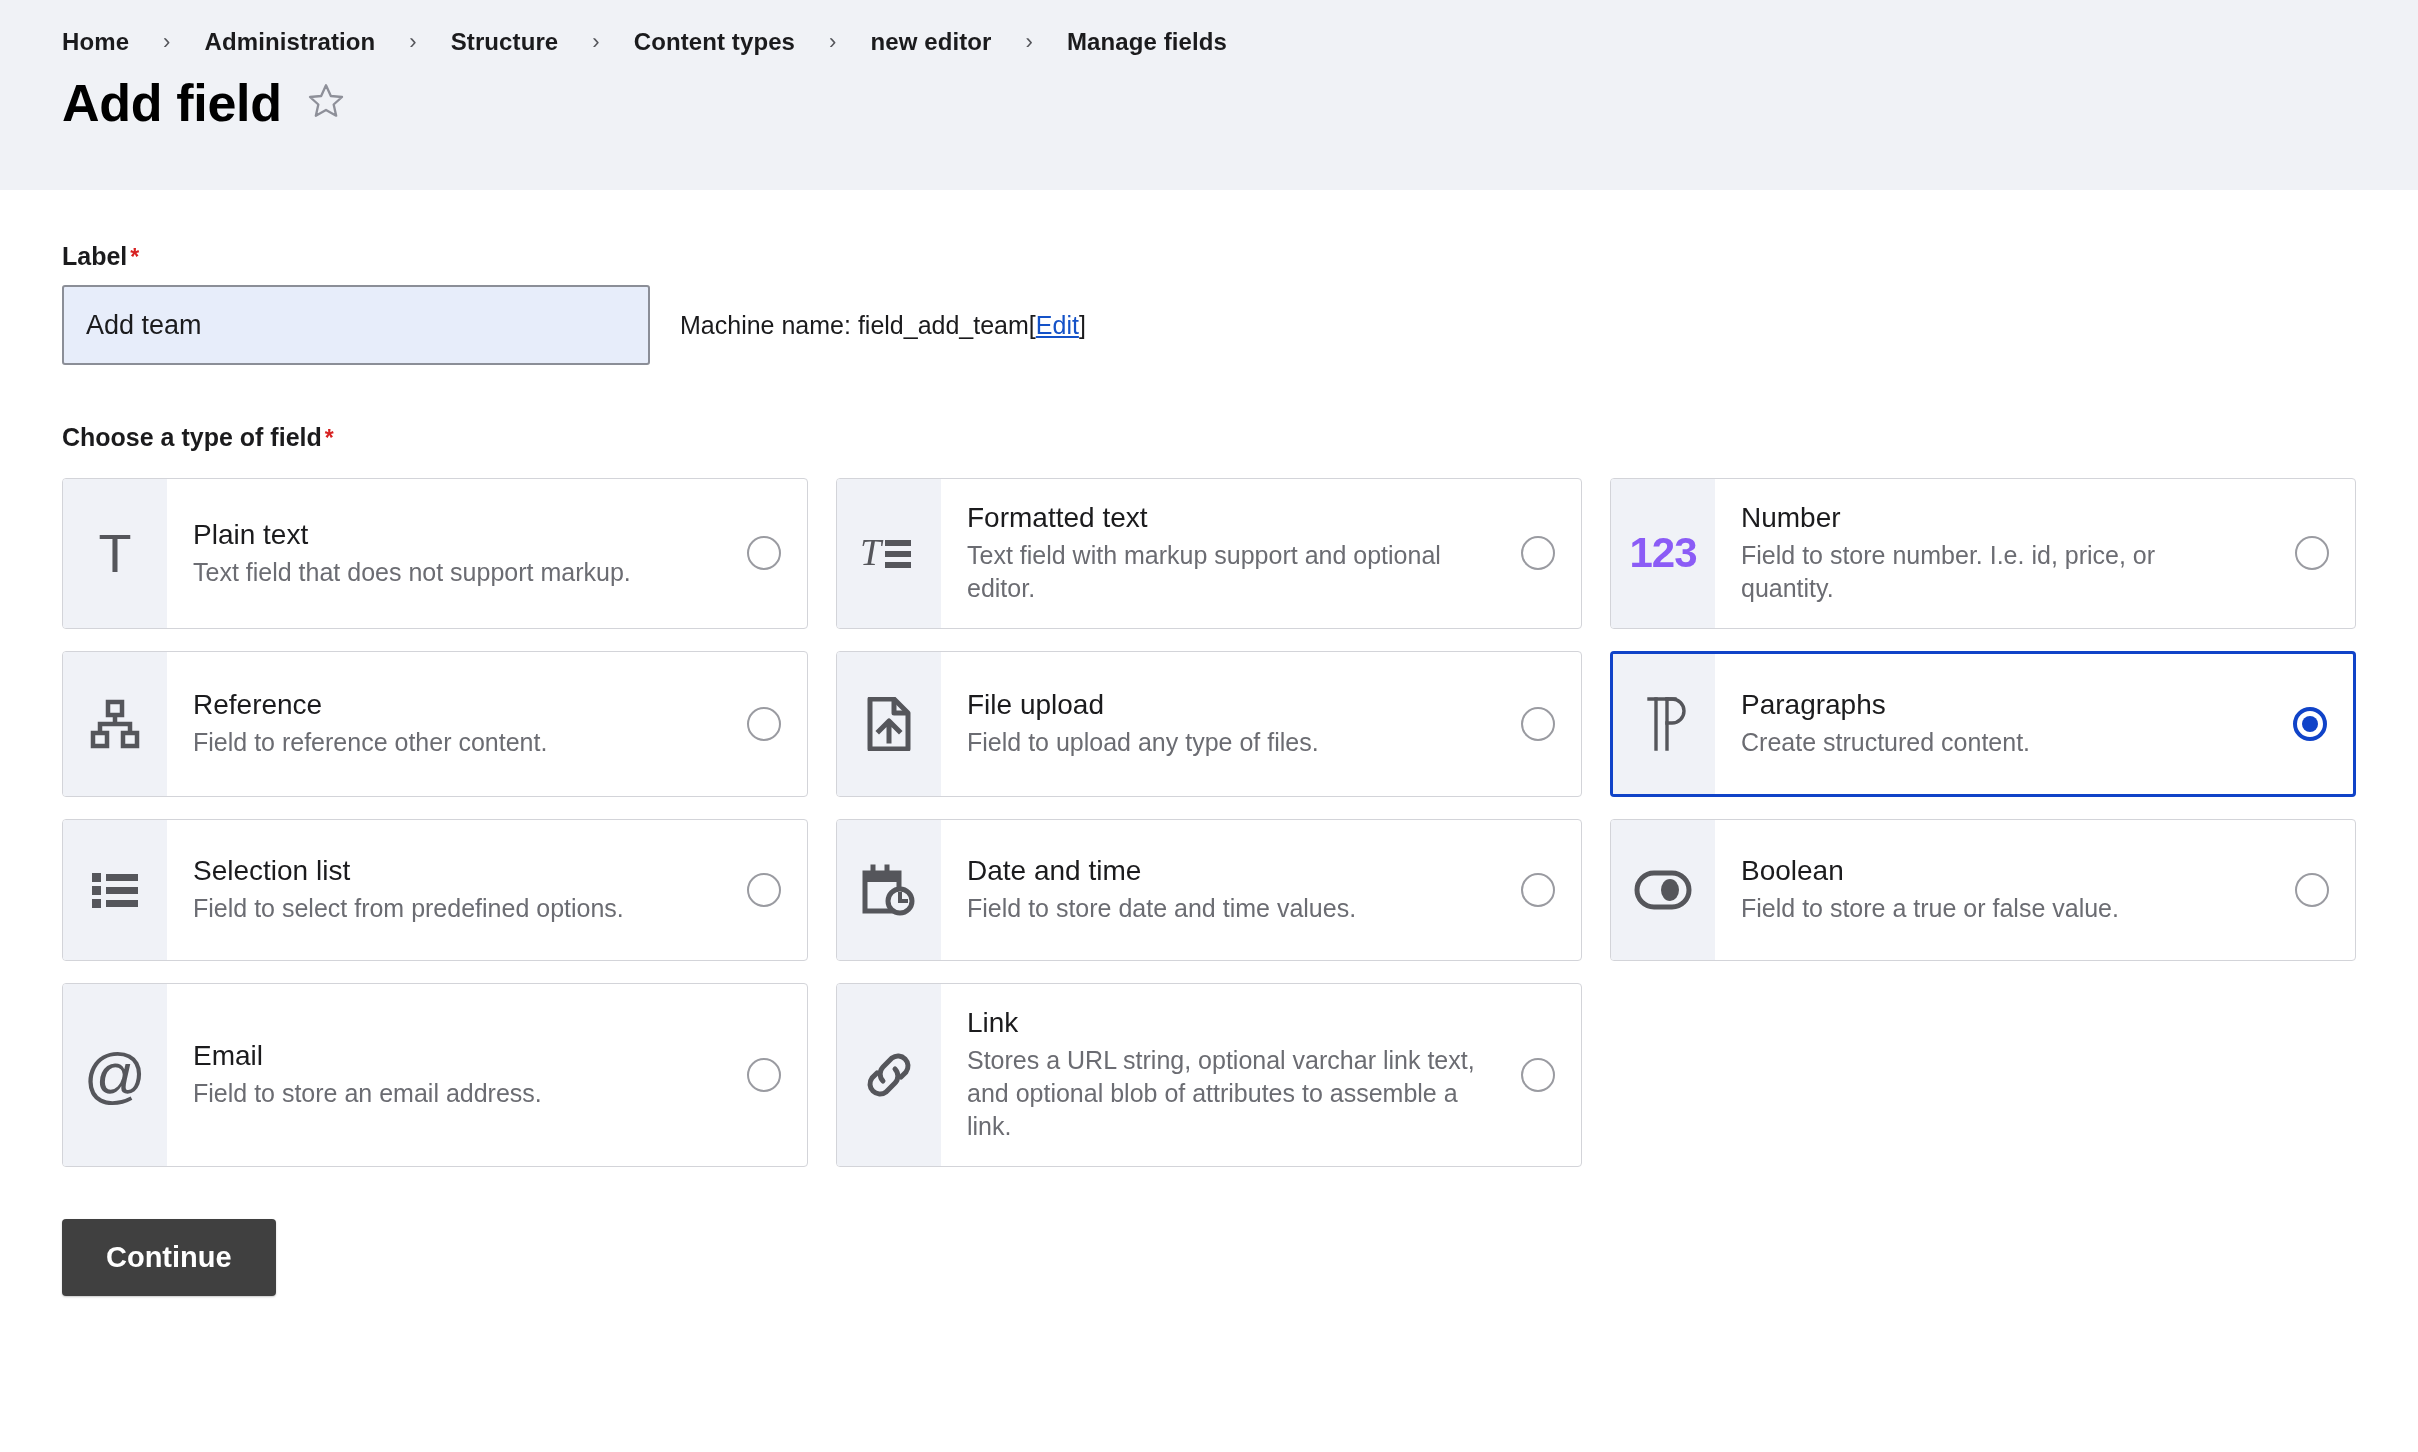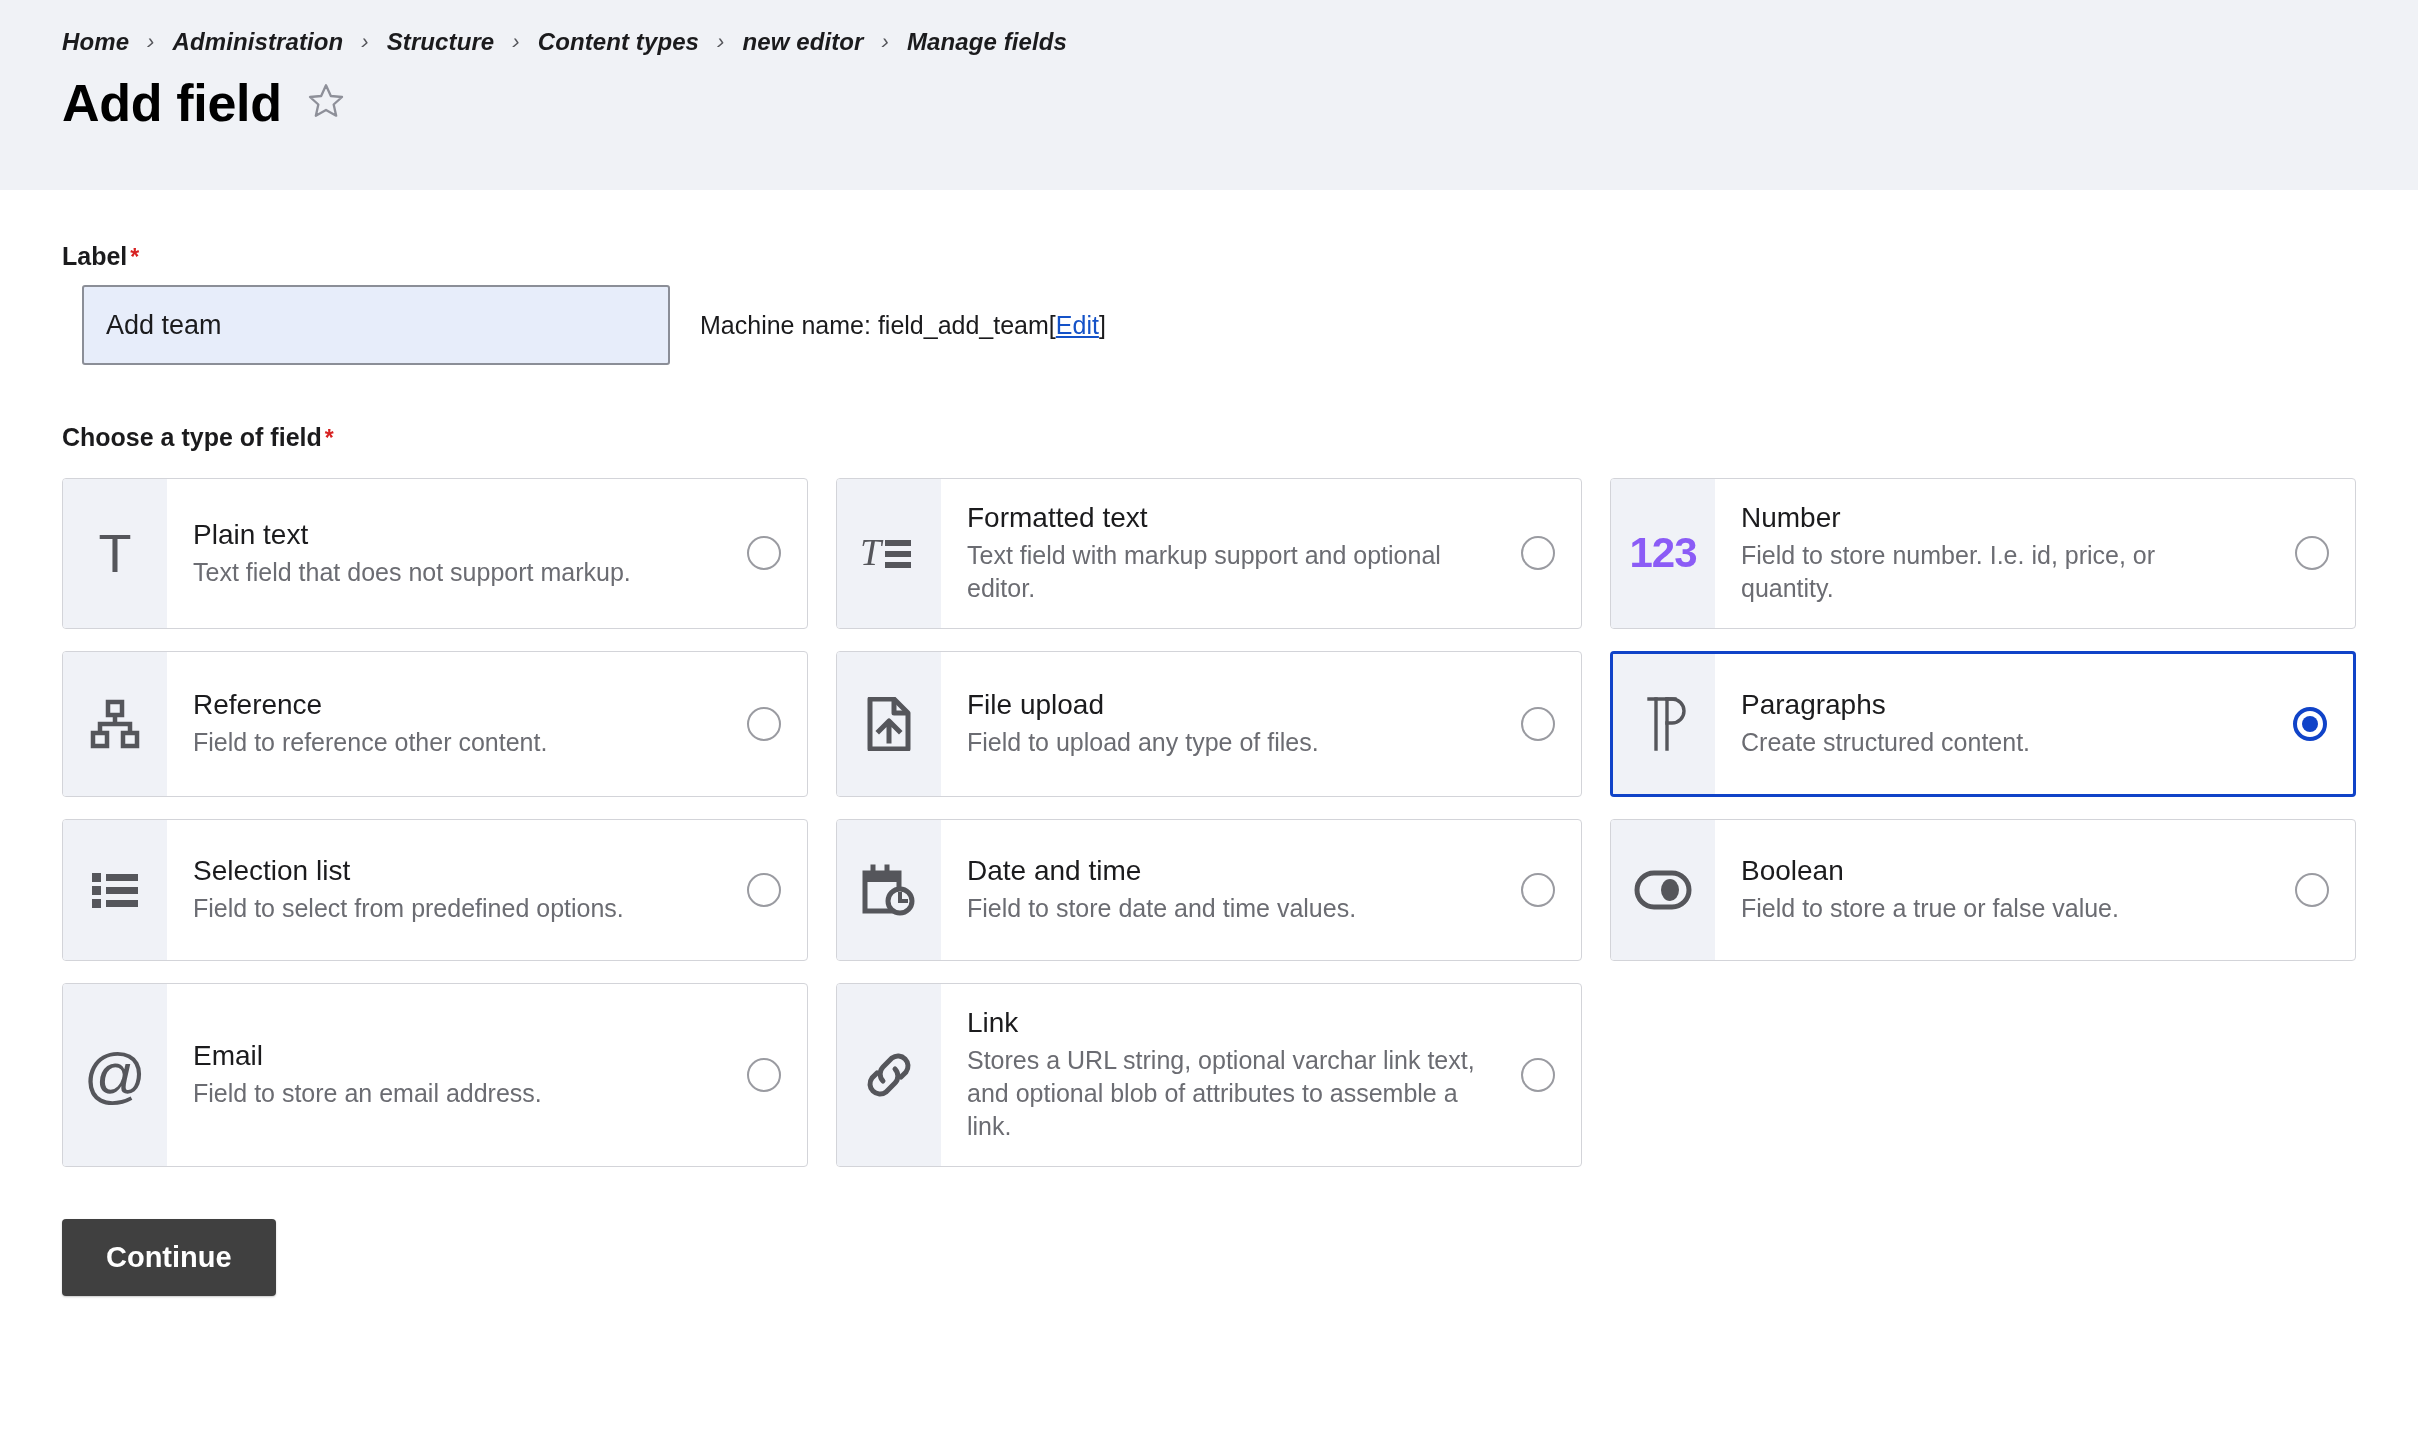--- a/index.html
+++ b/index.html
@@ -18,27 +18,26 @@
   
   .page-header {
     background: #f0f2f6;
     padding: 22px 62px 34px 62px;
     box-sizing: border-box;
     height: 190px;
   }
   .breadcrumb {
     display: flex;
     align-items: center;
-    gap: 0px;
+    gap: 16px;
     font-size: 24px;
     font-weight: 700;
     color: #1b1b1d;
     letter-spacing: .1px;
     height: 40px;
-    font-style: italic;
   }
   .breadcrumb .crumb {
     color: #1b1b1d;
     text-decoration: none;
     white-space: nowrap;
   }
   .breadcrumb .crumb.plain { font-weight: 700; }
   .breadcrumb .sep {
     color: #55565b;
     font-size: 22px;
@@ -91,21 +90,20 @@
     height: 80px;
     box-sizing: border-box;
     background: #e7edfa;
     border: 2px solid #8b8e97;
     border-radius: 3px;
     font-size: 27px;
     font-family: "Liberation Sans", sans-serif;
     color: #1b1b1d;
     padding: 0 22px;
     outline: none;
-    margin-left: 20px;
   }
   .machine-name {
     font-size: 25px;
     color: #1b1b1d;
     white-space: nowrap;
   }
   .machine-name a {
     color: #1452c8;
     text-decoration: underline;
   }

